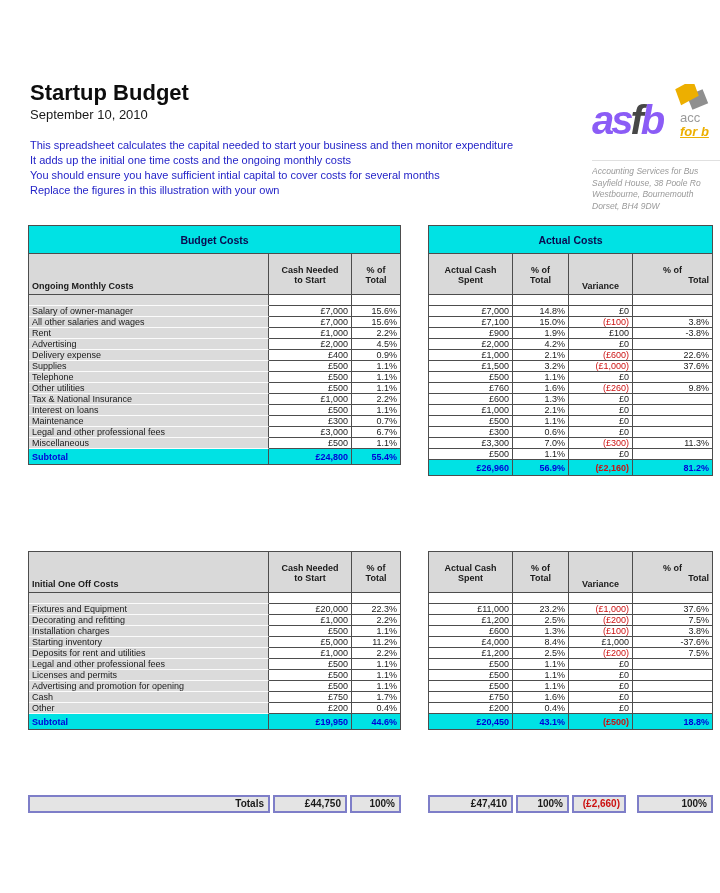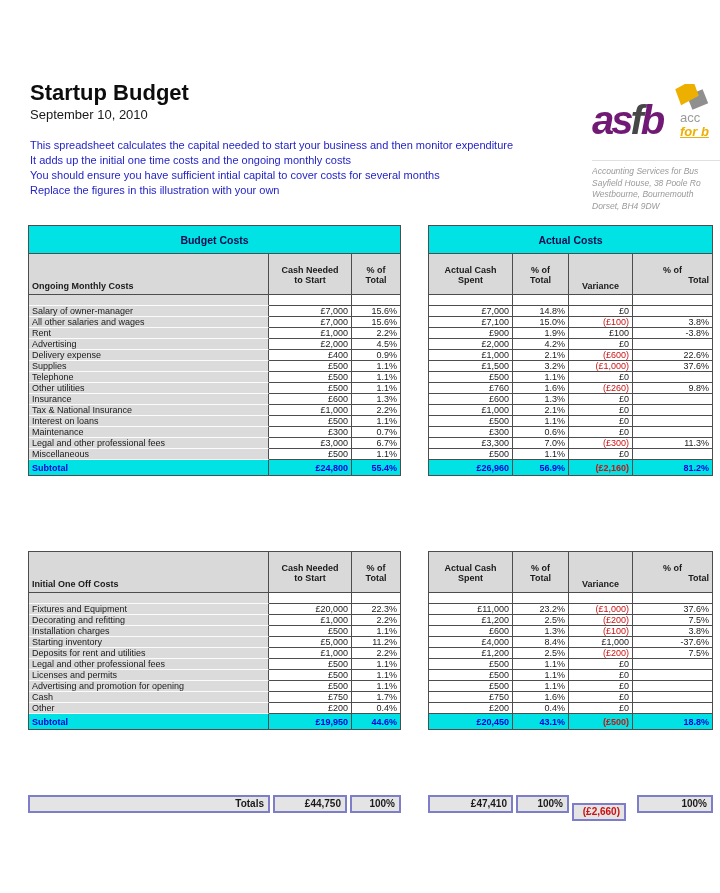--- a/index.html
+++ b/index.html
@@ -7,21 +7,21 @@
     width:720px; height:893px; background:#ffffff; position:relative;
     font-family:"Liberation Sans", sans-serif; color:#1a1a1a; overflow:hidden;
   }
   
   .page-title { position:absolute; left:30px; top:80px; font-size:22px; font-weight:bold; color:#0d0d0d; }
   .page-date  { position:absolute; left:30px; top:107px; font-size:13px; color:#1a1a1a;text-align:center; }
   .intro      { position:absolute; left:30px; top:138px; font-size:11px; color:#2424c8; line-height:15px; }
   
   .logo { position:absolute; left:592px; top:84px; width:128px; height:76px; overflow:hidden; }
   .logo-word { position:absolute; left:0; top:16px; font-size:40px; line-height:40px; font-weight:bold; font-style:italic; letter-spacing:-3px; }
-  .lg-gold { color:#701a75; }
+  .lg-gold { color:#8b5cf6; }
   .lg-dark { color:#474747; }
   .mark-gray { position:absolute; left:97px; top:8px; width:17px; height:15px; background:#8f8f8f; transform:rotate(-22deg); }
   .mark-gold { position:absolute; left:85px; top:0px;  width:20px; height:17px; background:#edaf00; transform:rotate(-28deg) skewX(-8deg); }
   .logo-side { position:absolute; left:88px; top:27px; line-height:14px; white-space:nowrap; }
   .side-acc  { color:#9b9b9b; font-size:13px; }
   .side-for  { color:#edaf00; font-size:13px; font-weight:bold; font-style:italic;text-decoration:underline; }
   .address { position:absolute; left:592px; top:160px; width:128px; border-top:1px solid #e0e0e0;
              padding-top:5px; font-size:8.5px; font-style:italic; color:#9a9a9a; line-height:11.5px;
              white-space:nowrap; overflow:hidden; }
   
@@ -53,21 +53,21 @@
   
   .tbox { position:absolute; top:795px; height:18px; background:#e4e4e4; border:2px solid #7e7ec8;
           box-sizing:border-box; font-size:10px; font-weight:bold; line-height:14px; padding:0 4px;
           text-align:right; overflow:hidden; }
   .tbox.tlab { text-align:right; }
   .bx-label  { left:28px;  width:242px; }
   .bx-bcash  { left:273px; width:74px; }
   .bx-bpct   { left:350px; width:51px; }
   .bx-acash  { left:428px; width:85px; }
   .bx-apct   { left:516px; width:53px; }
-  .bx-avar   { left:572px; width:54px;margin-top:8px; }
+  .bx-avar   { left:572px; width:54px; }
   .bx-avpct  { left:637px; width:76px; }
 </style>
 </head>
 <body>
 
 <div class="page-title">Startup Budget</div>
 <div class="page-date">September 10, 2010</div>
 <div class="intro">
   <div>This spreadsheet calculates the capital needed to start your business and then monitor expenditure</div>
   <div>It adds up the initial one time costs and the ongoing monthly costs</div>
@@ -158,25 +158,20 @@
           <td class="lab">Telephone</td>
           <td class="num">£500</td>
           <td class="num">1.1%</td>
         </tr>
         <tr>
           <td class="lab">Other utilities</td>
           <td class="num">£500</td>
           <td class="num">1.1%</td>
         </tr>
         <tr>
-          <td class="lab">Insurance</td>
-          <td class="num">£600</td>
-          <td class="num">1.3%</td>
-        </tr>
-        <tr>
           <td class="lab">Tax &amp; National Insurance</td>
           <td class="num">£1,000</td>
           <td class="num">2.2%</td>
         </tr>
         <tr>
           <td class="lab">Interest on loans</td>
           <td class="num">£500</td>
           <td class="num">1.1%</td>
         </tr>
         <tr>

